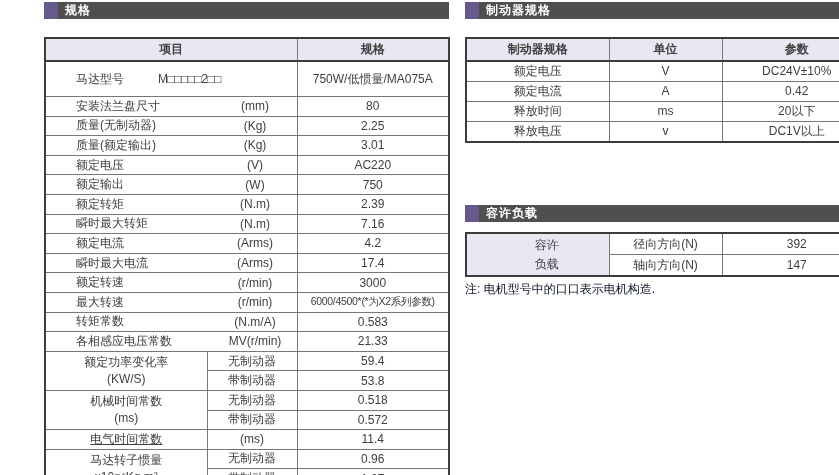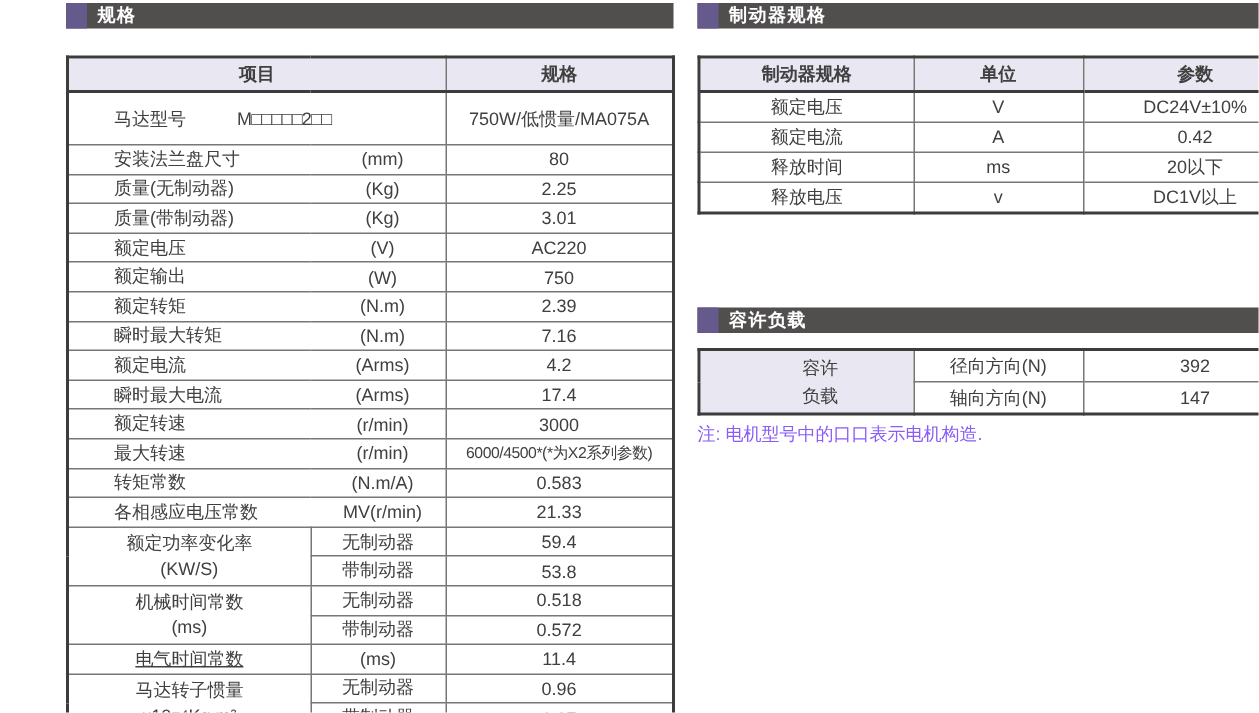--- a/index.html
+++ b/index.html
@@ -40,21 +40,21 @@
   .val{text-align:center;}
   .val.small{font-size:10.5px;letter-spacing:-0.3px;padding:0;}
 
   #brake-table{left:424px;top:37px;width:408px;}
   #brake-table td{height:18.9px;}
 
   #load-table{left:424px;top:232px;width:408px;}
   #load-table td{height:20px;}
   #load-table .loadlab{background:#e9e7f1;text-align:center;line-height:19px;padding-left:20px;}
 
-  .note{position:absolute;left:424px;top:281px;font-size:12px;color:#8b5cf6;white-space:nowrap;}
+  .note{position:absolute;left:424px;top:281px;font-size:12px;color:#0f172a;white-space:nowrap;}
 </style>
 </head>
 <body>
 
 <div class="page">
 
   <div class="band" id="band-spec">
     <span class="sq"></span>
     <span class="ttl">规格</span>
   </div>
@@ -93,21 +93,21 @@
             <div class="luwrap">
         <span class="lab">质量(无制动器)</span>
         <span class="unit">(Kg)</span>
       </div>
           </td>
       <td class="val">2.25</td>
     </tr>
     <tr>
       <td colspan="2" class="lu">
             <div class="luwrap">
-        <span class="lab">质量(带制动器)</span>
+        <span class="lab">质量(额定输出)</span>
         <span class="unit">(Kg)</span>
       </div>
           </td>
       <td class="val">3.01</td>
     </tr>
     <tr>
       <td colspan="2" class="lu">
             <div class="luwrap">
         <span class="lab">额定电压</span>
         <span class="unit">(V)</span>

